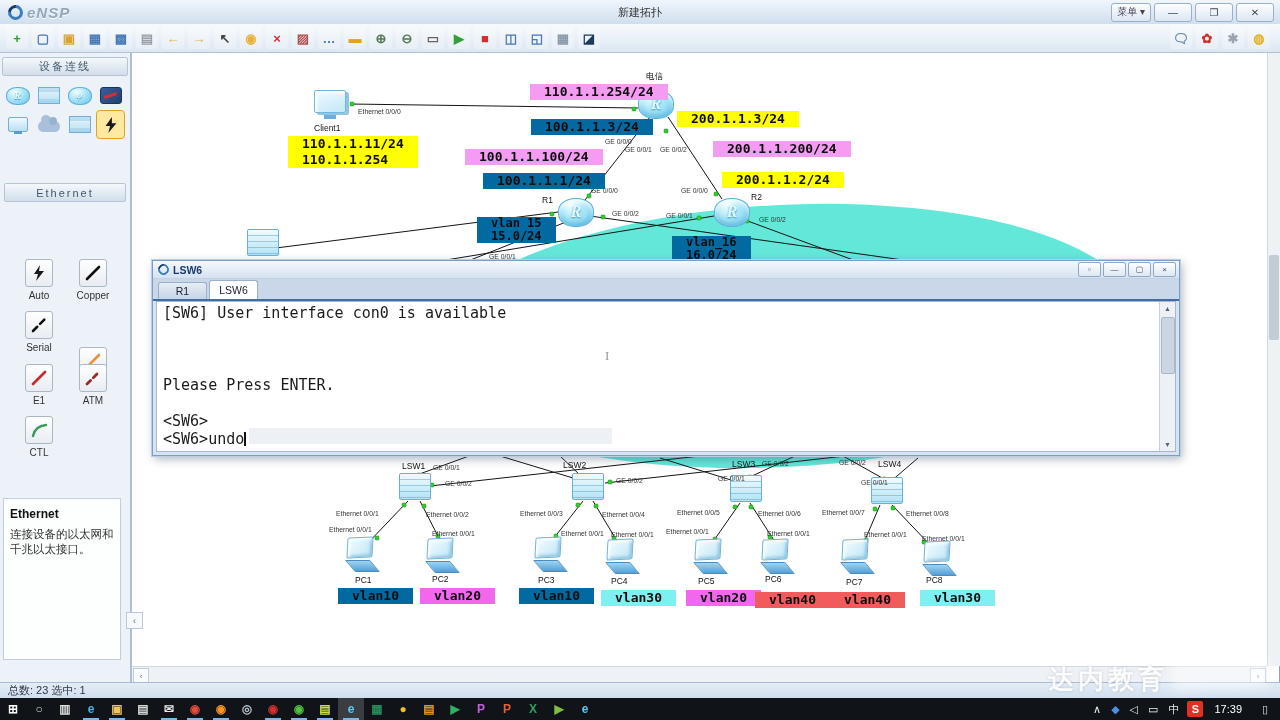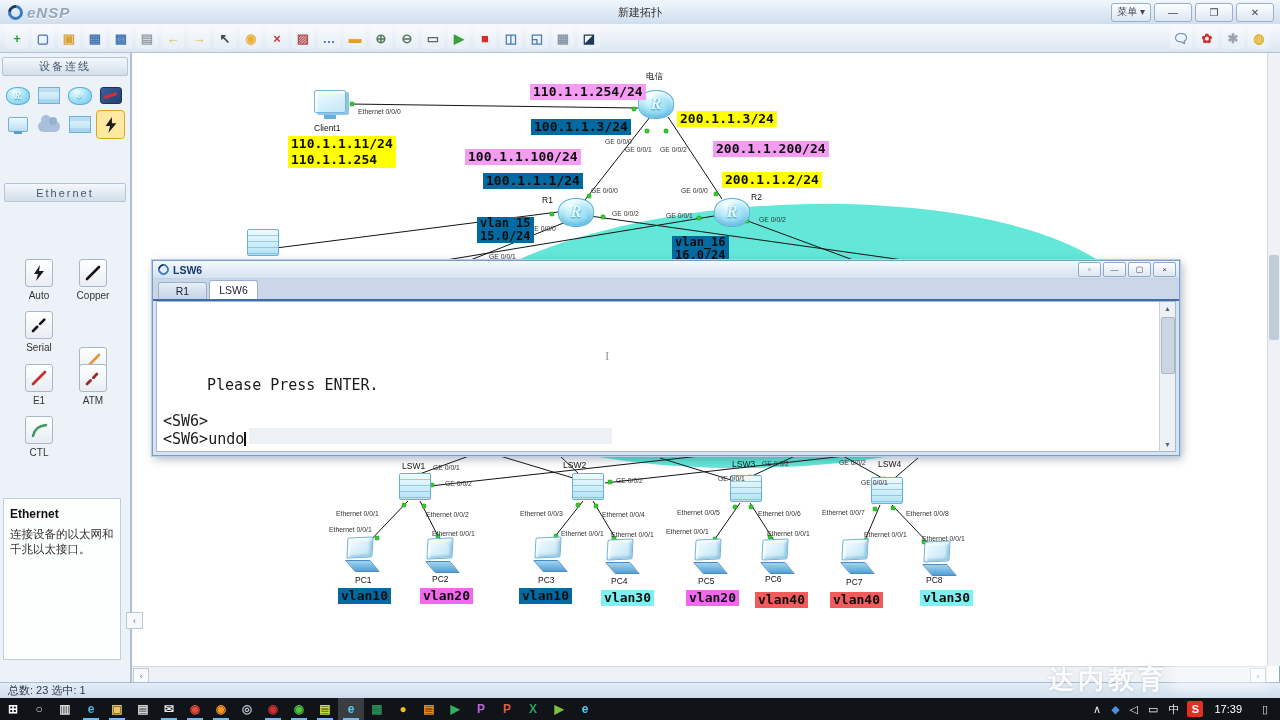--- a/index.html
+++ b/index.html
@@ -84,21 +84,21 @@
   .n-pc .base{position:absolute;left:6px;bottom:3px;width:23px;height:10px;
     background:linear-gradient(180deg,#9fd4f0,#549fd6);border:1px solid #488cc0;transform:skewX(40deg);border-radius:1px;}
   .n-client{width:36px;height:31px;}
   .n-client .scr{position:absolute;left:0;top:0;width:30px;height:21px;
     background:linear-gradient(160deg,#f2fbff,#c2e7f8);border:1px solid #74b6dc;border-radius:2px;
     box-shadow:inset 2px 2px 3px #fff, 3px 2px 0 #8fc6e2;}
   .n-client .base{position:absolute;left:10px;bottom:2px;width:12px;height:4px;background:#6aaede;}
   .nlabel{position:absolute;font-size:8.5px;color:#111;z-index:21;white-space:nowrap;}
   .plabel{position:absolute;font-size:6.8px;color:#333;z-index:21;white-space:nowrap;}
   .iplabel{position:absolute;font:bold 13px "DejaVu Sans Mono",monospace;color:#0d0d0d;
-    padding:0 3px;line-height:16px;z-index:22;white-space:pre;}
+    padding:0 14px;line-height:16px;z-index:22;white-space:pre;}
   .ip-s{font-size:12px;line-height:13px;}
   .c-pink{background:#F49BF2}.c-magenta{background:#F268EC}.c-yellow{background:#FFFF00}
   .c-green{background:#0369a1}.c-cyan{background:#7EF0F2}.c-red{background:#F15B5B}
   #partial-ip{position:absolute;left:243px;top:448px;width:120px;height:7px;overflow:hidden;z-index:16;}
   #partial-ip span{position:relative;top:-8px;font:bold 13px "DejaVu Sans Mono",monospace;color:#111;}
   
   #term{position:absolute;left:152px;top:260px;width:1028px;height:196px;z-index:50;
     background:#d7e3f1;border:1px solid #7a9cc8;box-shadow:0 0 0 1px #bccfe2,2px 3px 9px rgba(50,70,100,.4);
     box-sizing:border-box;}
   #term-title{height:17px;display:flex;align-items:center;padding:0 3px;
@@ -499,24 +499,25 @@
         <div class="t-tab act">LSW6</div>
       </div>
     <div id="term-body">
       <div id="t-sel"></div>
       <div id="t-ibeam">I</div>
       <div id="t-scroll">
         <div class="arr up">▲</div>
         <div id="t-thumb"></div>
         <div class="arr dn">▼</div>
       </div>
+    <div class="t-line" style="top: 2px;">[SW6] User interface con0 is available</div>
         <div class="t-line" style="top: 20px;"></div>
         <div class="t-line" style="top: 38px;"></div>
         <div class="t-line" style="top: 56px;"></div>
-        <div class="t-line" style="top: 74px; margin-left: 44px;">Please Press ENTER.</div>
+        <div class="t-line" style="top: 74px;">Please Press ENTER.</div>
         <div class="t-line" style="top: 92px;"></div>
         <div class="t-line" style="top: 110px;">&lt;SW6&gt;</div>
         <div class="t-line" style="top: 128px;">&lt;SW6&gt;undo<span class="t-cursor"></span></div>
       </div>
   </div>
 
   <div id="hscroll">
     <div class="arr" style="left:1px">‹</div>
     <div class="arr" style="right:1px">›</div>
   </div>

